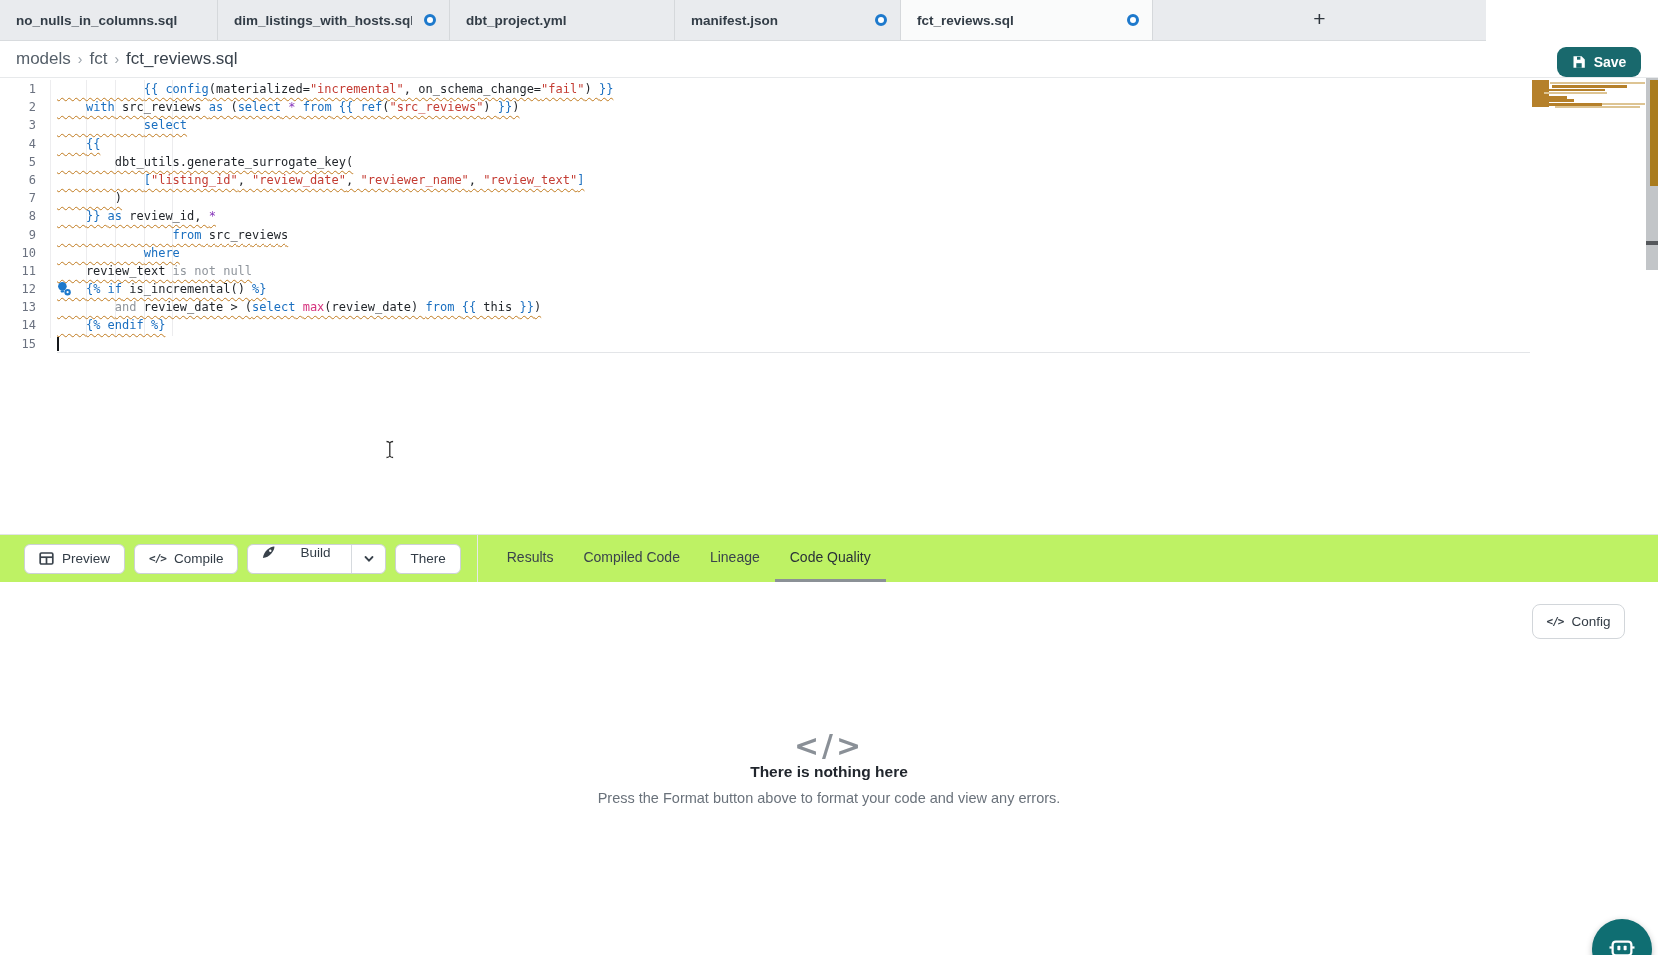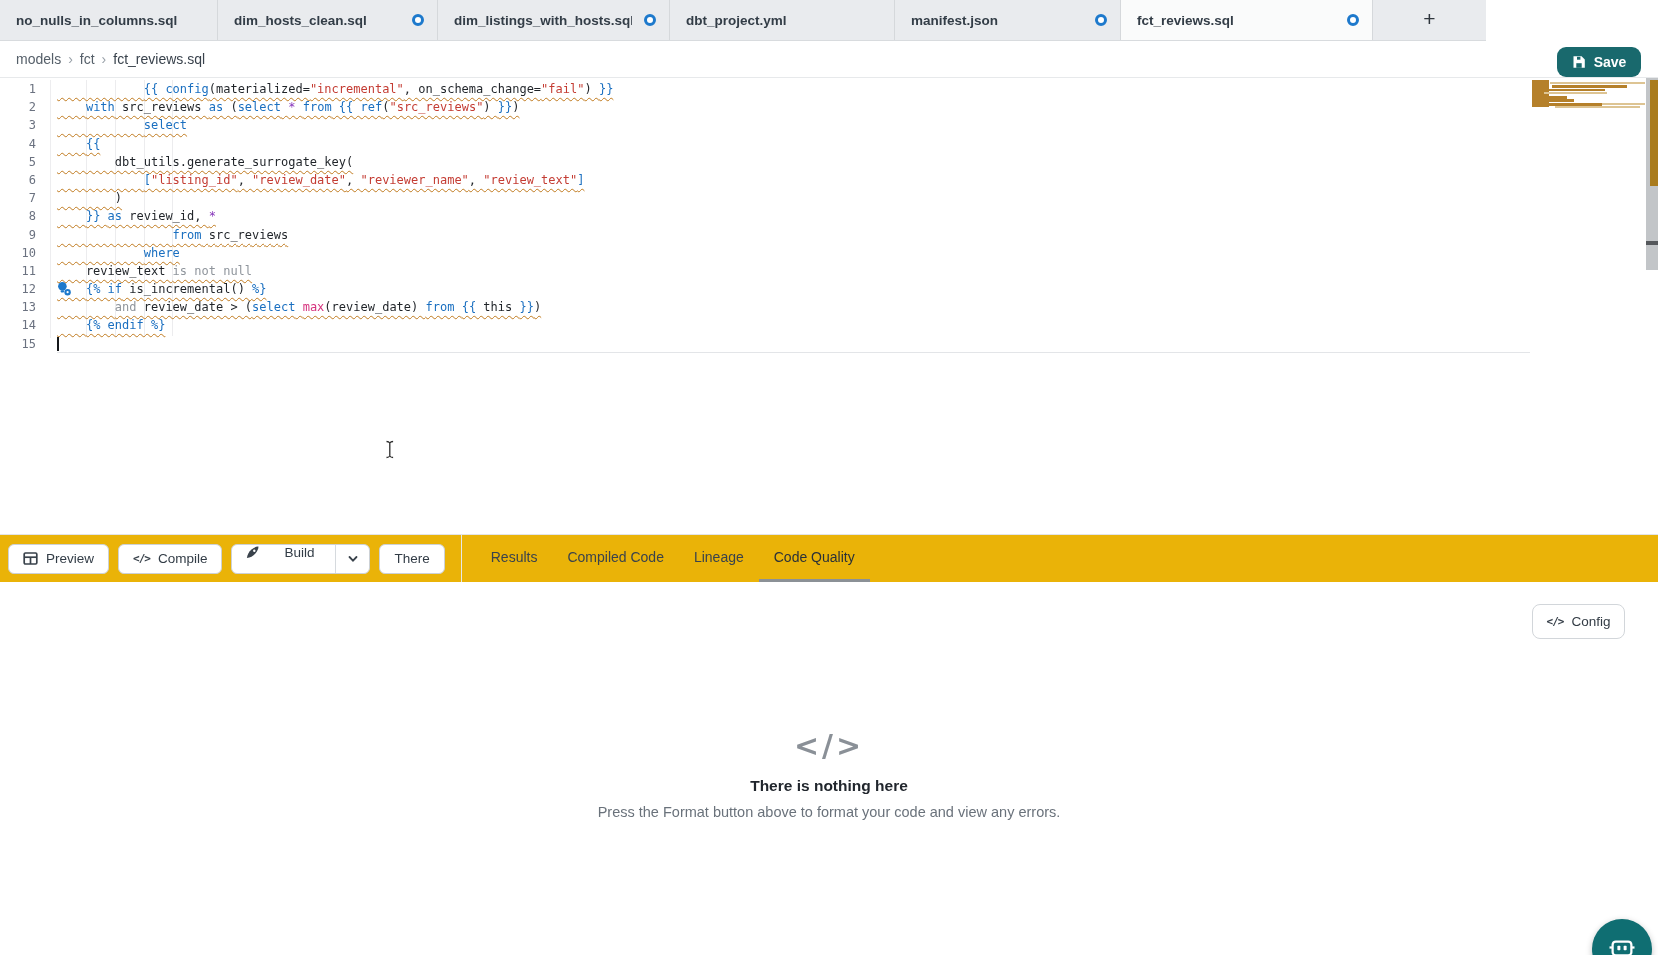--- a/index.html
+++ b/index.html
@@ -15,21 +15,21 @@
   .ftab-label{font-size:13.5px;font-weight:600;color:#333d47;white-space:nowrap;overflow:hidden}
   .mod-dot{width:6px;height:6px;border:3.5px solid #1d79cc;border-radius:50%;background:#fff;
            margin-left:12px;flex:none}
   .plus-area{flex:1;display:flex;align-items:center;justify-content:center;cursor:pointer}
   .plus-glyph{font-size:21px;color:#2f363d;margin-top:-3px}
 
   
   .crumbrow{position:absolute;left:0;top:41px;width:1658px;height:37px;background:#fff;
             border-bottom:1px solid #e7e9eb;box-sizing:border-box;display:flex;align-items:center;
             padding:0 16px}
-  .crumb{font-size:14px;color:#555f69}
+  .crumb{font-size:17px;color:#555f69}
   .crumb:last-child{color:#39424c}
   .crumb-sep{color:#98a0a8;margin:0 7px;font-size:14px}
   .savebtn{position:absolute;right:17px;top:47px;width:84px;height:30px;background:#19696d;
            border-radius:9px;display:flex;align-items:center;justify-content:center;gap:8px;
            color:#fff;font-size:14px;font-weight:600;cursor:pointer}
 
   
   .editor{position:absolute;left:0;top:78px;width:1658px;height:456px;background:#fff}
   .gutter{position:absolute;left:0;top:2px;width:36px;text-align:right;
           font-family:"DejaVu Sans Mono",monospace;font-size:12px;line-height:18.2px;color:#6b7280}
@@ -49,23 +49,23 @@
 
   .minimap{position:absolute;left:1532px;top:2px;width:113px;height:32px}
   .mmbar{position:absolute}
   .sb-thumb{position:absolute;left:1646px;top:0;width:12px;height:192px;background:#c2c5c8}
   .sb-amber{position:absolute;left:1650px;top:2px;width:8px;height:106px;background:#a97b1d}
   .sb-dark{position:absolute;left:1646px;top:163px;width:12px;height:4px;background:#55585c}
 
   .mousecur{position:absolute;left:384px;top:440px}
 
   
-  .band{position:absolute;left:0;top:534px;width:1658px;height:48px;background:#eab308;
+  .band{position:absolute;left:0;top:534px;width:1658px;height:48px;background:#bef264;
         border-top:1px solid #e2e4e7;box-sizing:border-box;display:flex;align-items:center;
-        padding-left:8px}
+        padding-left:24px}
   .btn{height:30px;background:#fff;border:1px solid #ccd1d6;border-radius:6px;display:flex;
        align-items:center;gap:8px;padding:0 14px;font-size:13.5px;color:#323c46;cursor:pointer;
        box-sizing:border-box;flex:none}
   .btn + .btn{margin-left:9px}
   .btn-split{padding:0;margin-left:9px}
   .split-main{display:flex;gap:24px;padding:0 13px;height:100%}
   .split-caret{display:flex;align-items:center;justify-content:center;width:33px;height:100%;
                border-left:1px solid #d6dade;cursor:pointer}
   .code-glyph{font-family:"DejaVu Sans Mono",monospace;font-size:11px;font-weight:700;
               color:#39424b;letter-spacing:-1px}
@@ -77,38 +77,34 @@
   .ptab.active{border-bottom-color:#8b9196;color:#2a3138}
 
   
   .content{position:absolute;left:0;top:582px;width:1658px;height:373px;background:#fff}
   .configbtn{position:absolute;right:33px;top:22px;width:93px;height:35px;border:1px solid #d2d6da;
              border-radius:8px;background:#fff;display:flex;align-items:center;justify-content:center;
              gap:8px;font-size:13.5px;color:#333c45;cursor:pointer;box-sizing:border-box}
   .empty{position:absolute;left:0;top:146px;width:100%;text-align:center}
   .empty-icon{font-size:30px;font-weight:800;color:#8a9097;font-family:"DejaVu Sans",sans-serif;
               letter-spacing:3px}
-  .empty-title{margin-top:14px;font-size:15.5px;font-weight:700;color:#21262d}
+  .empty-title{font-size:15.5px;font-weight:700;color:#21262d}
   .empty-sub{margin-top:9px;font-size:14.5px;color:#6a727b}
 
   .chatbub{position:absolute;left:1592px;top:919px;width:60px;height:60px;border-radius:50%;
            background:#0f6e72;display:flex;align-items:center;justify-content:center;
            box-shadow:0 2px 6px rgba(0,0,0,.25);cursor:pointer}
 </style>
 </head>
 <body>
 
 <div class="tabbar">
   <div style="display:flex" id="tabs-host">
       <div class="ftab" style="width: 218px;">
         <span class="ftab-label">no_nulls_in_columns.sql</span>
-      </div>
-      <div class="ftab" style="width: 220px;">
-        <span class="ftab-label">dim_hosts_clean.sql</span>
-        <span class="mod-dot"></span>
       </div>
       <div class="ftab" style="width: 232px;">
         <span class="ftab-label">dim_listings_with_hosts.sql</span>
         <span class="mod-dot"></span>
       </div>
       <div class="ftab" style="width: 225px;">
         <span class="ftab-label">dbt_project.yml</span>
       </div>
       <div class="ftab" style="width: 226px;">
         <span class="ftab-label">manifest.json</span>

